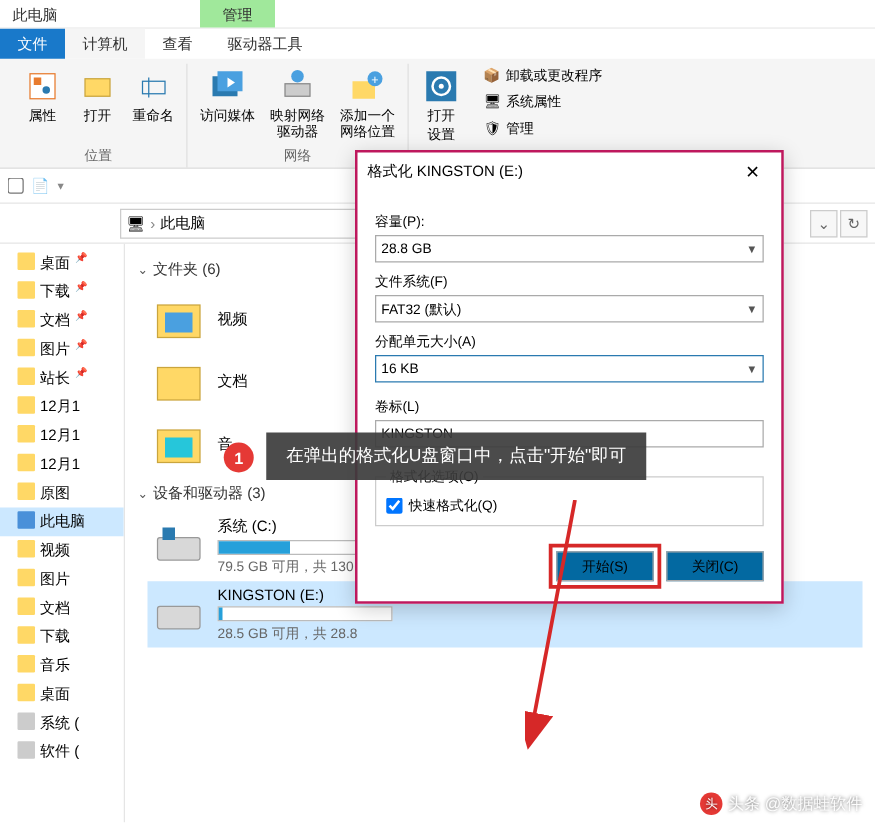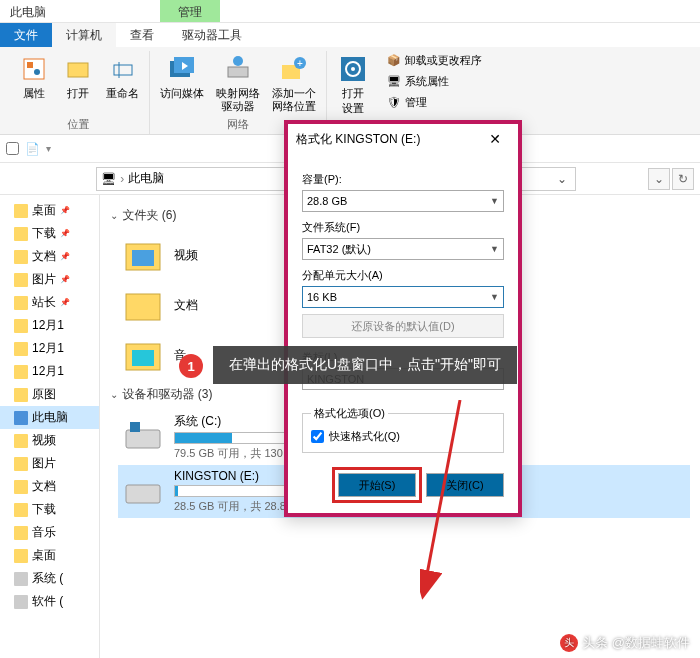--- a/index.html
+++ b/index.html
@@ -36,42 +36,42 @@
 .nav-row { height: 32px; display: flex; align-items: center; padding: 0 6px; gap: 4px; border-bottom: 1px solid #e5e5e5; }
 .nav-btn { width: 22px; height: 22px; display: flex; align-items: center; justify-content: center; cursor: pointer; color: #666; }
 .addr-bar { flex: 1; height: 24px; border: 1px solid #ccc; display: flex; align-items: center; padding: 0 4px; gap: 4px; max-width: 480px; margin-left: 90px;}
 .addr-dd { width: 18px; text-align: center; color: #555; cursor: pointer; }
 .nav-right { display: flex; gap: 2px; margin-left: auto; }
 .nav-right .nav-btn { border: 1px solid #ccc; background: #f7f7f7; }
 
 
 .main { display: flex; height: calc(100% - 195px); }
 .tree { width: 100px; border-right: 1px solid #e5e5e5; overflow: hidden; padding: 4px 0; }
-.tree-item { padding: 3px 4px 3px 14px; display: flex; align-items: center; gap: 4px; cursor: pointer; white-space: nowrap; font-size: 12px; }
+.tree-item { padding: 3px 4px 3px 14px; display: flex; align-items: flex-start; gap: 4px; cursor: pointer; white-space: nowrap; font-size: 12px; }
 .tree-item.selected { background: #cce8ff; }
 .tree-icon { width: 14px; height: 14px; flex-shrink: 0; }
 .folder-ico { background: #ffd866; border-radius: 1px; }
 .pc-ico { background: #4a90d9; border-radius: 1px; }
 .drive-ico { background: #ccc; border-radius: 1px; }
 
 .content { flex: 1; padding: 6px 10px; overflow: hidden; }
 .grp-header { display: flex; align-items: center; gap: 4px; color: #333; margin: 6px 0; cursor: pointer; }
 .grp-header .chev { color: #555; font-size: 10px; }
 .grp-items { padding-left: 8px; }
 .it-row { display: flex; align-items: center; gap: 10px; padding: 4px; cursor: pointer; }
 .it-row.selected { background: #cce8ff; }
 .it-icon { width: 42px; height: 42px; display: flex; align-items: center; justify-content: center; flex-shrink: 0; }
 .it-info { display: flex; flex-direction: column; gap: 2px; }
 .it-name { font-size: 12px; }
 .it-sub { font-size: 11px; color: #666; }
 .progress { width: 140px; height: 12px; border: 1px solid #bbb; background: #fff; }
 .progress-fill { height: 100%; background: #26a0da; }
 
 
-.dialog { position: absolute; left: 284px; top: 120px; width: 238px; background: #fff; border: 4px solid #be185d; box-shadow: 0 4px 16px rgba(0,0,0,.2); }
+.dialog { position: absolute; left: 284px; top: 120px; width: 343px; background: #fff; border: 2px solid #be185d; box-shadow: 0 4px 16px rgba(0,0,0,.2); }
 .dlg-title { height: 30px; display: flex; align-items: center; justify-content: space-between; padding: 0 8px; font-size: 12px; }
 .dlg-close { width: 30px; text-align: center; cursor: pointer; font-size: 14px; }
 .dlg-body { padding: 10px 14px 6px; }
 .dlg-label { font-size: 11px; margin-bottom: 3px; margin-top: 8px; }
 .dlg-select, .dlg-input { width: 100%; height: 22px; border: 1px solid #aaa; background: #fff; font-size: 11px; padding: 0 4px; position: relative; display: flex; align-items: center; justify-content: space-between; cursor: pointer; }
 .dlg-select.blue { border: 1px solid #2a7ab0; }
 .dlg-select .dd { color: #555; font-size: 9px; }
 .dlg-btn-restore { width: 100%; height: 24px; border: 1px solid #aaa; background: #e8e8e8; font-size: 11px; cursor: pointer; margin-top: 6px; opacity: .5; }
 .dlg-fieldset { border: 1px solid #ccc; padding: 8px; margin-top: 16px; }
 .dlg-fieldset legend { font-size: 11px; padding: 0 3px; }
@@ -404,21 +404,20 @@
         <span>FAT32 (默认)</span>
         <span class="dd">▼</span>
       </div>
 
     <div class="dlg-label">分配单元大小(A)</div>
     <div class="dlg-select blue">
         <span>16 KB</span>
         <span class="dd">▼</span>
       </div>
 
-    <button class="dlg-btn-restore">还原设备的默认值(D)</button>
 
     <div class="dlg-label" style="margin-top:12px">卷标(L)</div>
     <input class="dlg-input" value="KINGSTON" style="">
 
     <fieldset class="dlg-fieldset">
       <legend>格式化选项(O)</legend>
       <label class="dlg-check">
         <input type="checkbox" checked="" style="">
         <span>快速格式化(Q)</span>
       </label>

